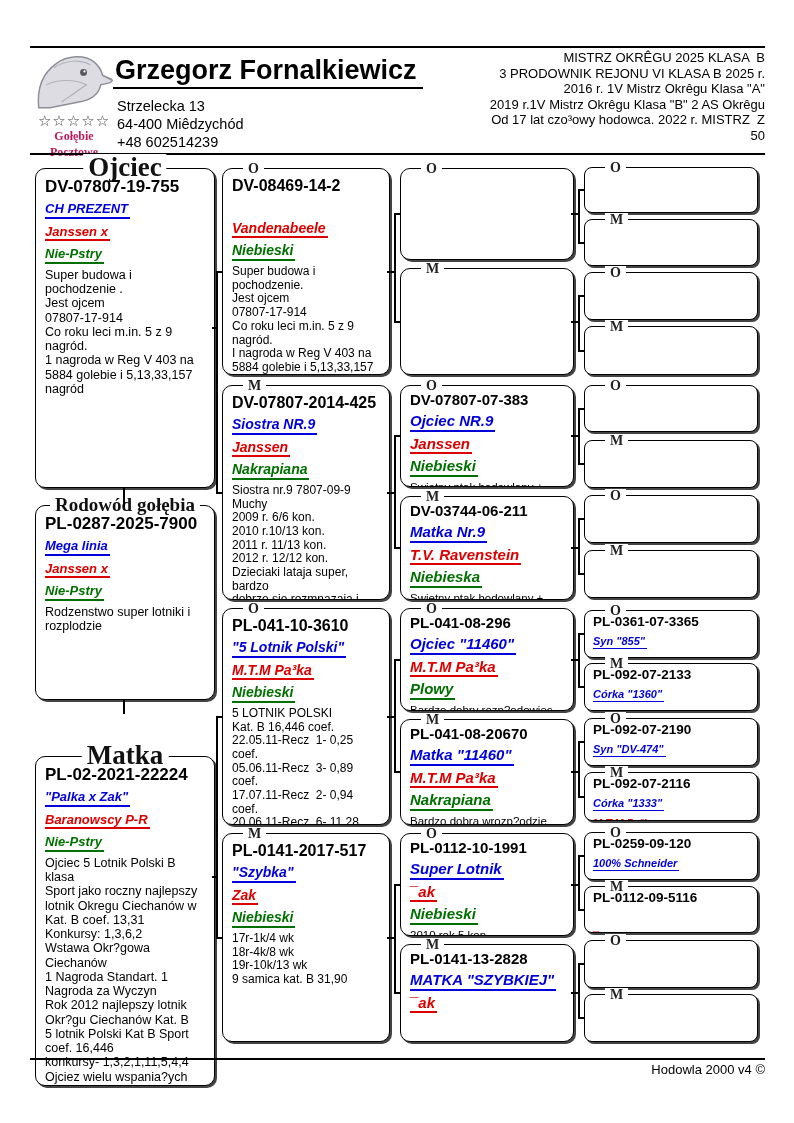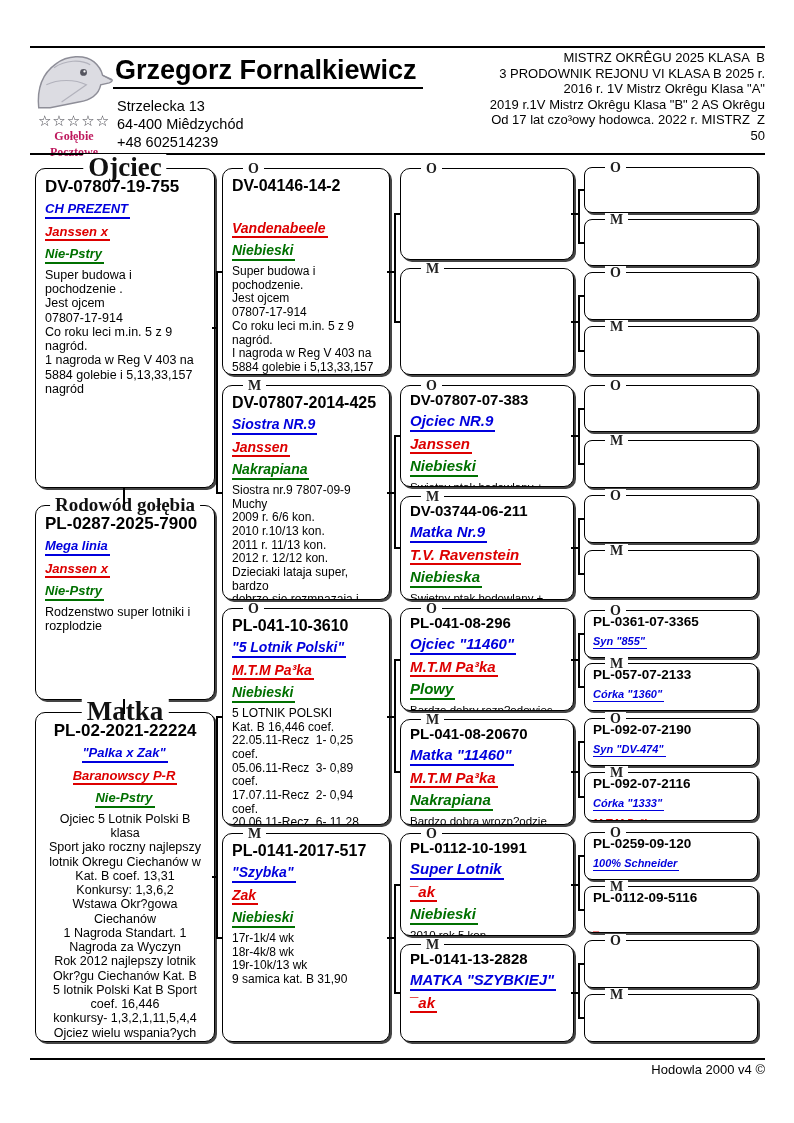--- a/index.html
+++ b/index.html
@@ -111,21 +111,21 @@
       <span class="box-label label-md">Rodowód gołębia</span>
       <div class="inner">
         <div class="ring">PL-0287-2025-7900</div>
         <div class="row"><span class="u blue">Mega linia</span></div>
         <div class="row"><span class="u red">Janssen x</span></div>
         <div class="row"><span class="u green">Nie-Pstry</span></div>
         <div class="desc">Rodzenstwo super lotniki i
 rozplodzie</div>
       </div>
     </div>
-    <div class="pbox gen1" style="left: 35px; top: 712px; width: 180px; height: 330px; text-align: center;">
+    <div class="pbox gen1" style="left: 35px; top: 756px; width: 180px; height: 330px;">
       <span class="box-label label-lg">Matka</span>
       <div class="inner">
         <div class="ring">PL-02-2021-22224</div>
         <div class="row"><span class="u blue">"Palka x Zak"</span></div>
         <div class="row"><span class="u red">Baranowscy P-R</span></div>
         <div class="row"><span class="u green">Nie-Pstry</span></div>
         <div class="desc">Ojciec 5 Lotnik Polski B klasa
 Sport jako roczny najlepszy
 lotnik Okregu Ciechanów w
 Kat. B coef. 13,31
@@ -139,21 +139,21 @@
 coef. 16,446
 konkursy- 1,3,2,1,11,5,4,4
 Ojciez wielu wspania?ych
 lotników.
 syn PI-041-11-9950 pierwszy</div>
       </div>
     </div>
     <div class="pbox gen2" style="left: 222px; top: 168px; width: 168px; height: 207px;">
       <span class="box-label label-sm">O</span>
       <div class="inner">
-        <div class="ring">DV-04146-14-2</div>
+        <div class="ring">DV-08469-14-2</div>
         <div class="row"><span class="u blue"></span></div>
         <div class="row"><span class="u red">Vandenabeele</span></div>
         <div class="row"><span class="u green">Niebieski</span></div>
         <div class="desc">Super budowa i pochodzenie.
 Jest ojcem
 07807-17-914
 Co roku leci m.in. 5 z 9 nagród.
 I nagroda w Reg V 403 na
 5884 golebie i 5,13,33,157
 nagród</div>
@@ -356,21 +356,21 @@
       <span class="box-label label-sm">O</span>
       <div class="inner">
         <div class="ring">PL-0361-07-3365</div>
         <div class="row"><span class="u blue">Syn "855"</span></div>
         <div class="row"><span class="u red">M.T.M Pa³ka</span></div>
       </div>
     </div>
     <div class="pbox gen4" style="left: 584px; top: 663px; width: 174px; height: 48px;">
       <span class="box-label label-sm">M</span>
       <div class="inner">
-        <div class="ring">PL-057-07-2133</div>
+        <div class="ring">PL-092-07-2133</div>
         <div class="row"><span class="u blue">Córka "1360"</span></div>
         <div class="row"><span class="u red">M.T.M Pa³ka</span></div>
       </div>
     </div>
     <div class="pbox gen4" style="left: 584px; top: 718px; width: 174px; height: 48px;">
       <span class="box-label label-sm">O</span>
       <div class="inner">
         <div class="ring">PL-092-07-2190</div>
         <div class="row"><span class="u blue">Syn "DV-474"</span></div>
         <div class="row"><span class="u red">M.T.M Pa³ka</span></div>

